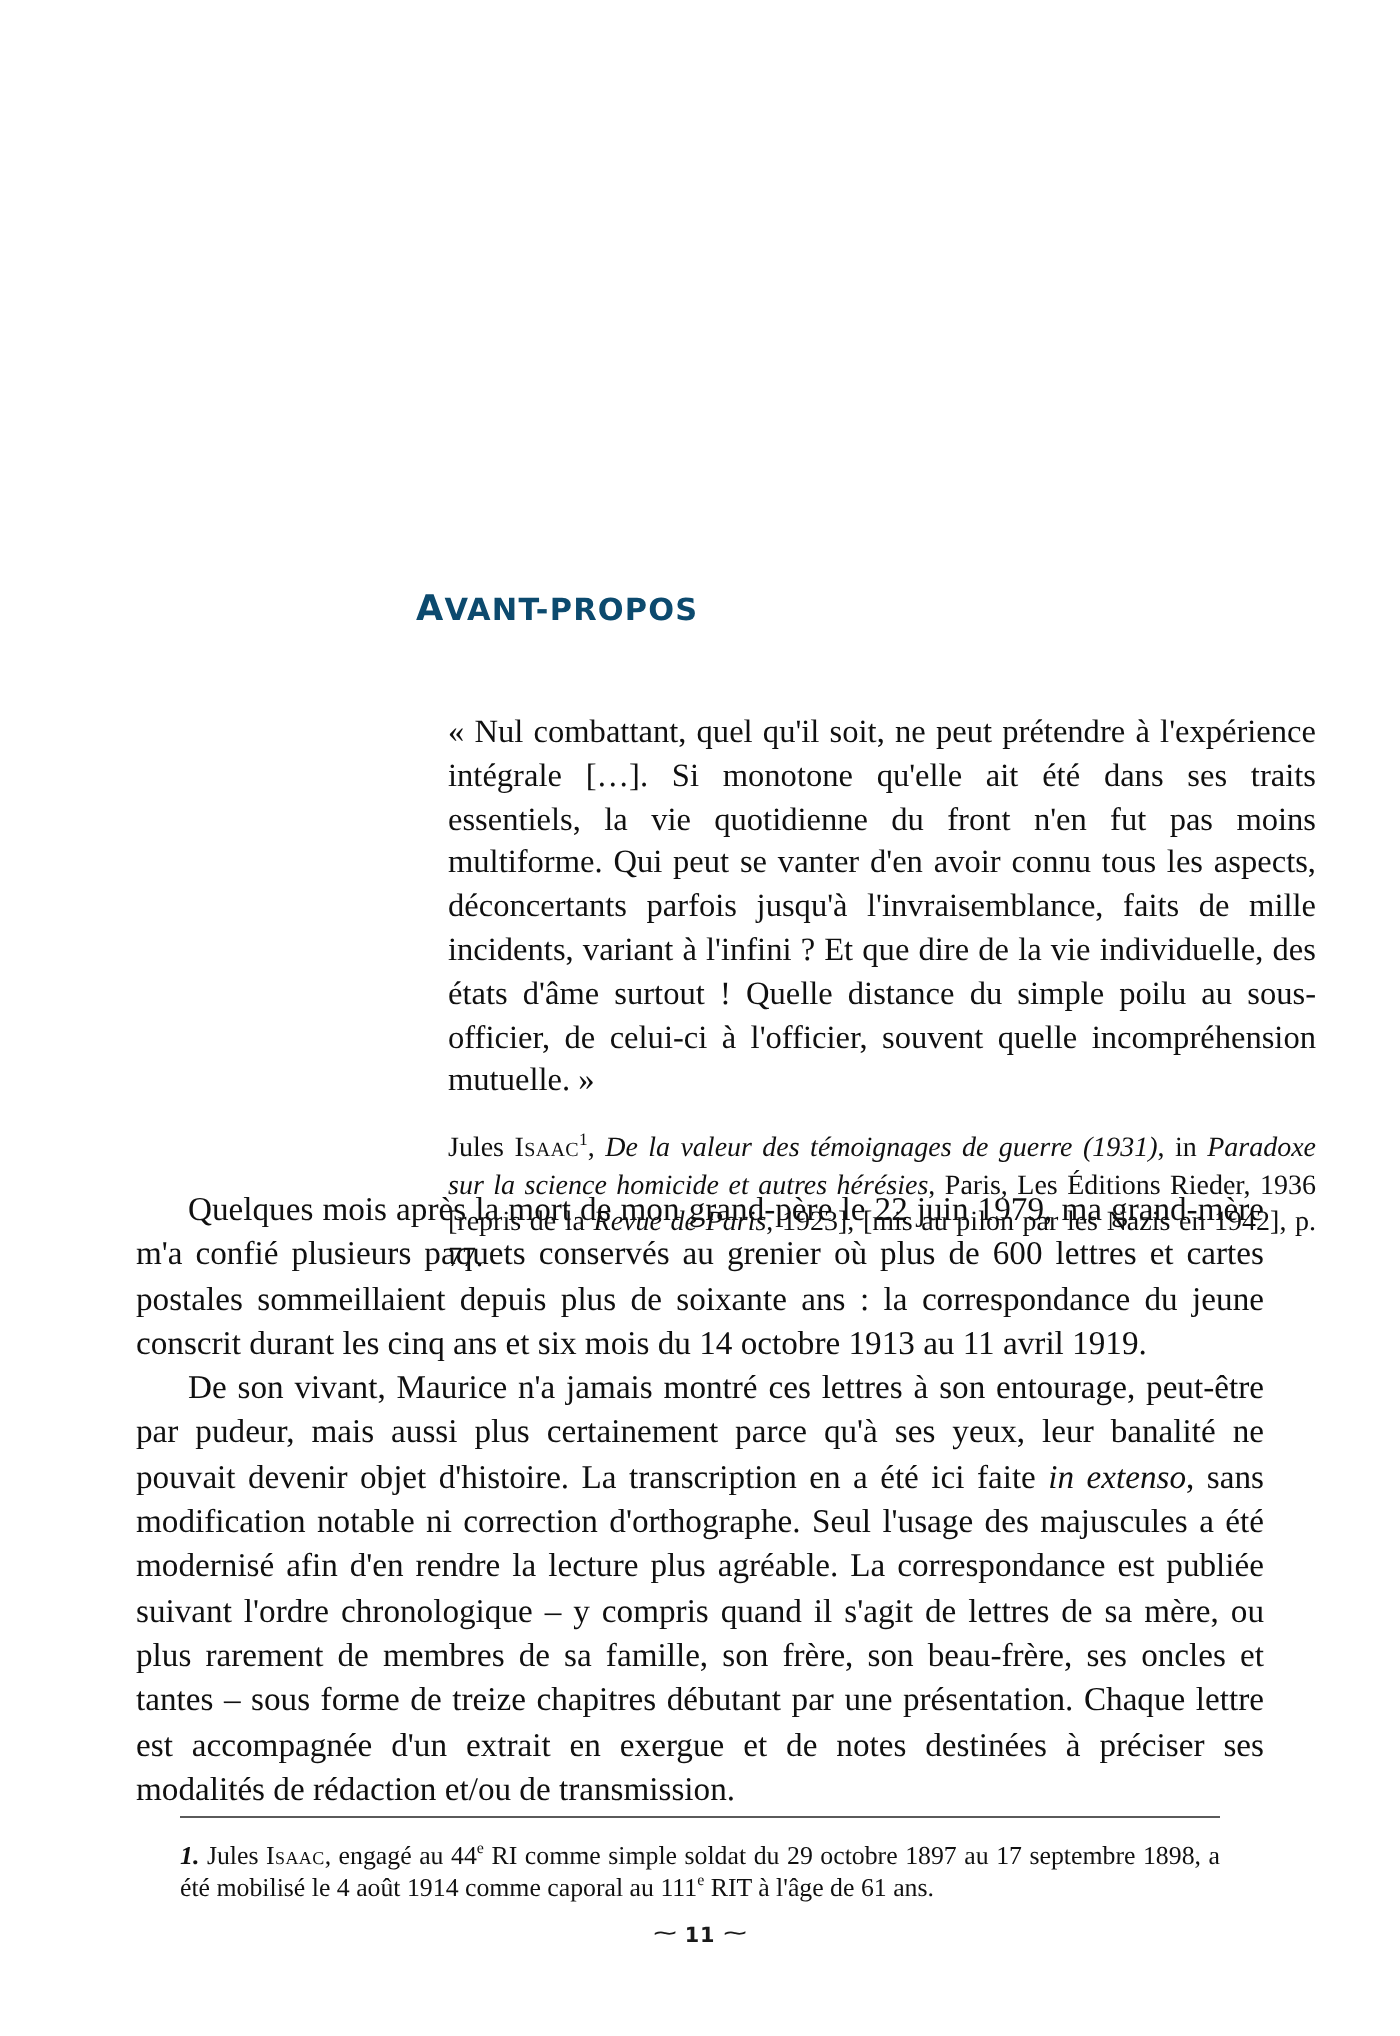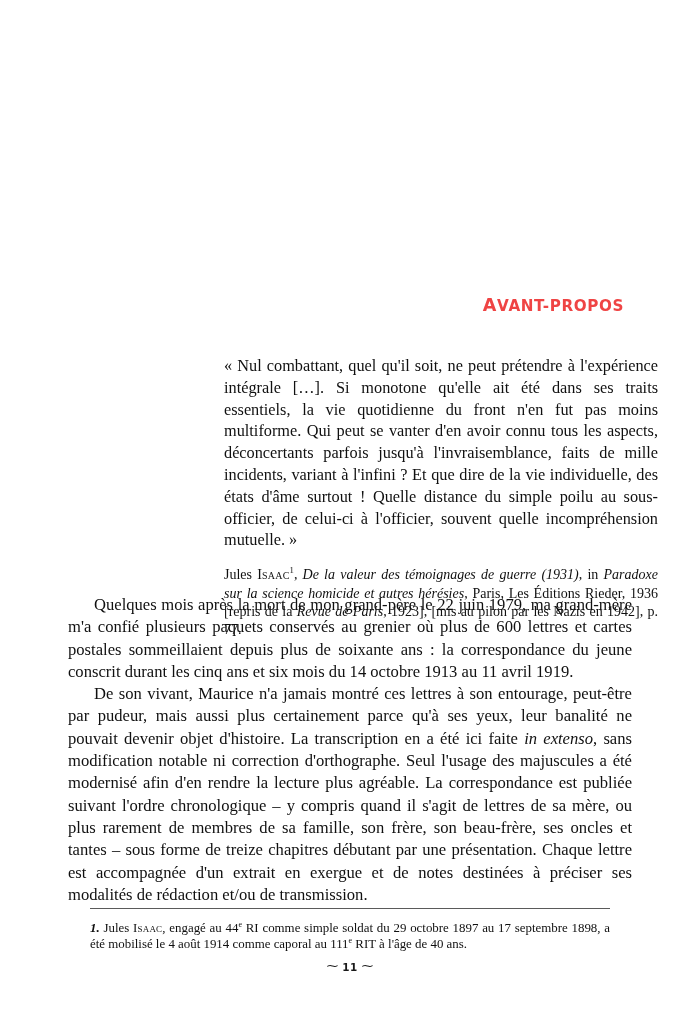--- a/index.html
+++ b/index.html
@@ -16,29 +16,29 @@
     background: #ffffff;
     color: #101010;
     font-family: "Liberation Serif", "DejaVu Serif", serif;
     overflow: hidden;
     box-sizing: border-box;
   }
 
   
   .chapter-title {
     position: absolute;
-    left: 190px;
+    left: 208px;
     top: 297px;
     width: 434px;
-    text-align: right;
+    text-align: left;
     font-family: "DejaVu Sans", "Liberation Sans", sans-serif;
     font-weight: bold;
     font-size: 15.2px;
     letter-spacing: 0.6px;
-    color: #ef4444;
+    color: #0c4a6e;
     line-height: 1;
   }
   .chapter-title .cap {
     font-size: 17.6px;
   }
 
   
   .epigraph {
     position: absolute;
     left: 198px;
@@ -165,21 +165,21 @@
   </div>
 
   <div class="body-text">
     <p><span>Quelques mois après la mort de mon grand-père le 22 juin 1979, ma grand-mère m'a confié plusieurs paquets conservés au grenier où plus de 600 lettres et cartes postales sommeillaient depuis plus de soixante ans : la correspondance du jeune conscrit durant les cinq ans et six mois du 14 octobre 1913 au 11 avril 1919.</span></p>
     <p><span>De son vivant, Maurice n'a jamais montré ces lettres à son entourage, peut-être par pudeur, mais aussi plus certainement parce qu'à ses yeux, leur banalité ne pouvait devenir objet d'histoire. La transcription en a été ici faite </span><i>in extenso</i><span>, sans modification notable ni correction d'orthographe. Seul l'usage des majuscules a été modernisé afin d'en rendre la lecture plus agréable. La correspondance est publiée suivant l'ordre chronologique – y compris quand il s'agit de lettres de sa mère, ou plus rarement de membres de sa famille, son frère, son beau-frère, ses oncles et tantes – sous forme de treize chapitres débutant par une présentation. Chaque lettre est accompagnée d'un extrait en exergue et de notes destinées à préciser ses modalités de rédaction et/ou de transmission.</span></p>
   </div>
 
   <div class="footnote-area">
     <hr class="footnote-rule">
     <p class="footnote">
-      <span class="fn-num">1.</span><span> Jules </span><span class="smallcaps">Isaac</span><span>, engagé au 44</span><sup>e</sup><span> RI comme simple soldat du 29 octobre 1897 au 17 septembre 1898, a été mobilisé le 4 août 1914 comme caporal au 111</span><sup>e</sup><span> RIT à l'âge de 40 ans.</span>
+      <span class="fn-num">1.</span><span> Jules </span><span class="smallcaps">Isaac</span><span>, engagé au 44</span><sup>e</sup><span> RI comme simple soldat du 29 octobre 1897 au 17 septembre 1898, a été mobilisé le 4 août 1914 comme caporal au 111</span><sup>e</sup><span> RIT à l'âge de 61 ans.</span>
     </p>
   </div>
 
   <div class="folio">
     <span class="orn">~</span><span>11</span><span class="orn">~</span>
   </div>
 
 </div>
 
 </body></html>

